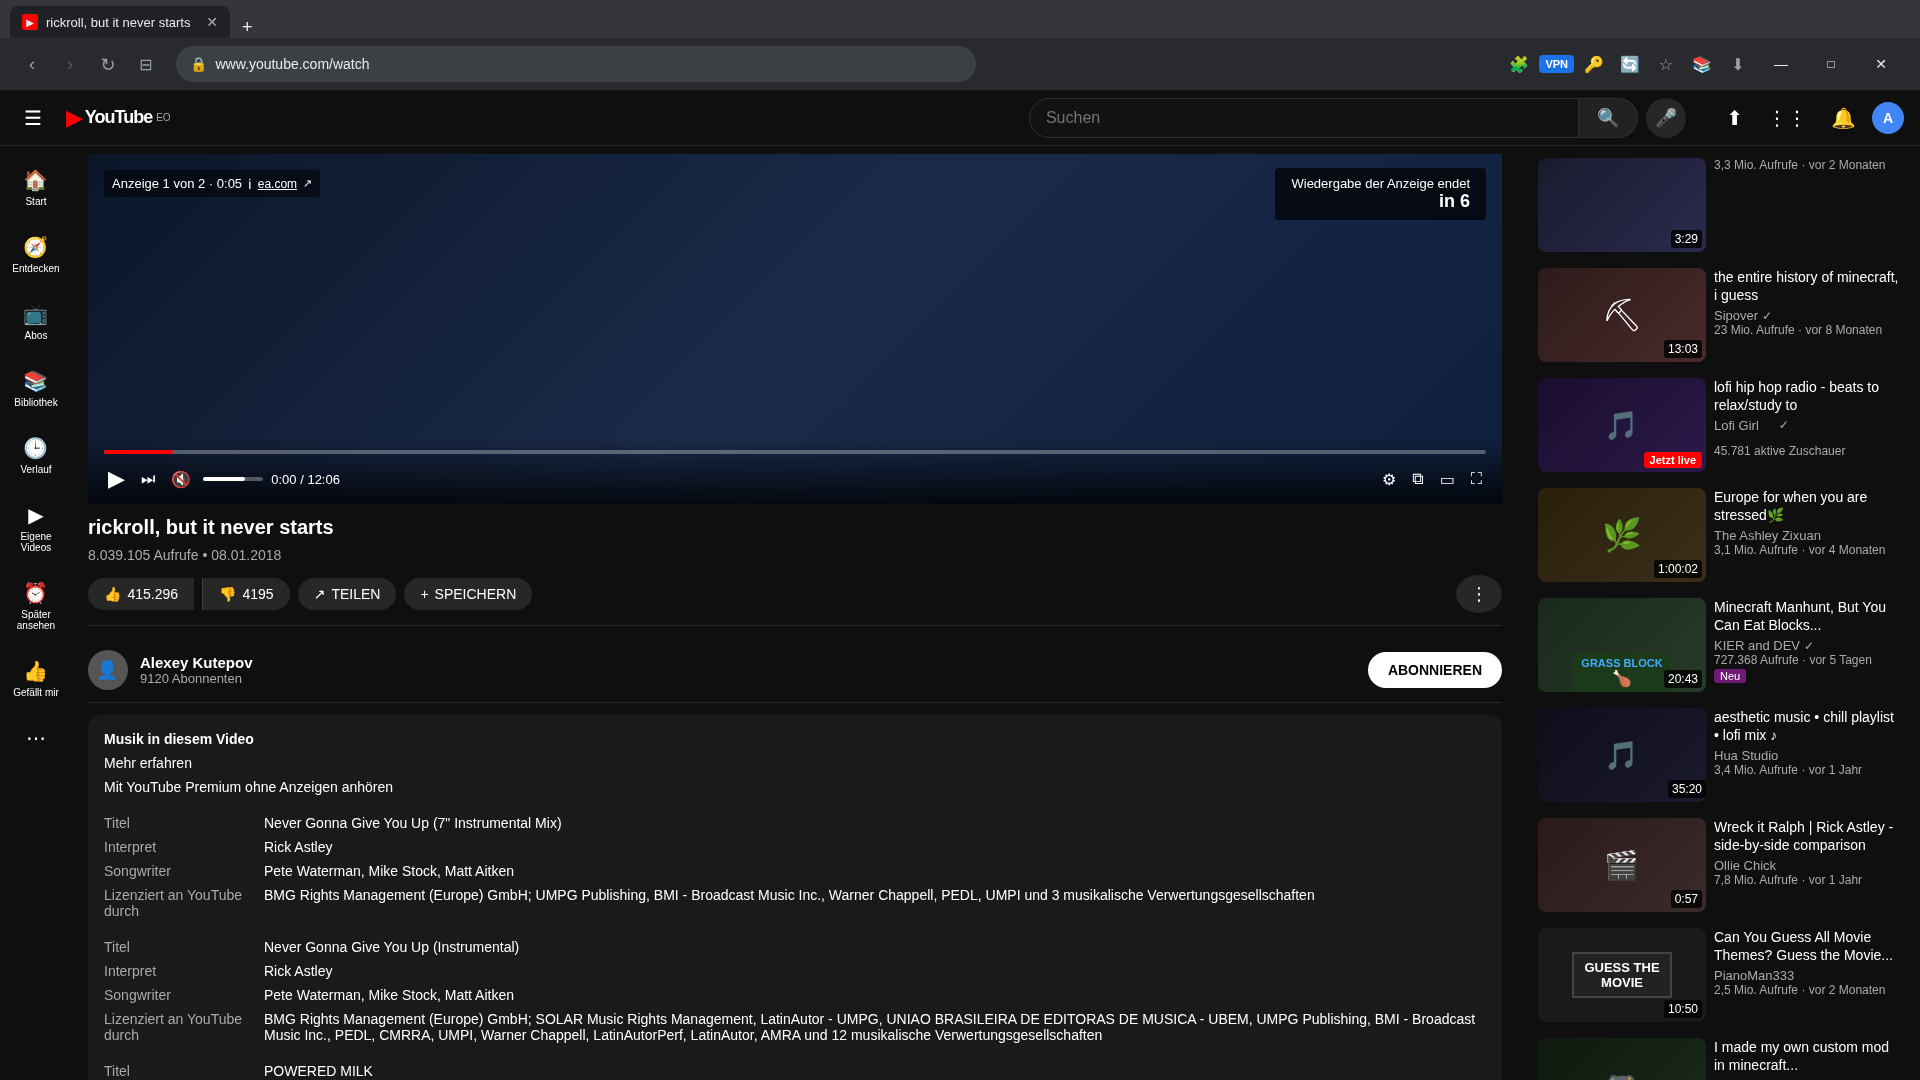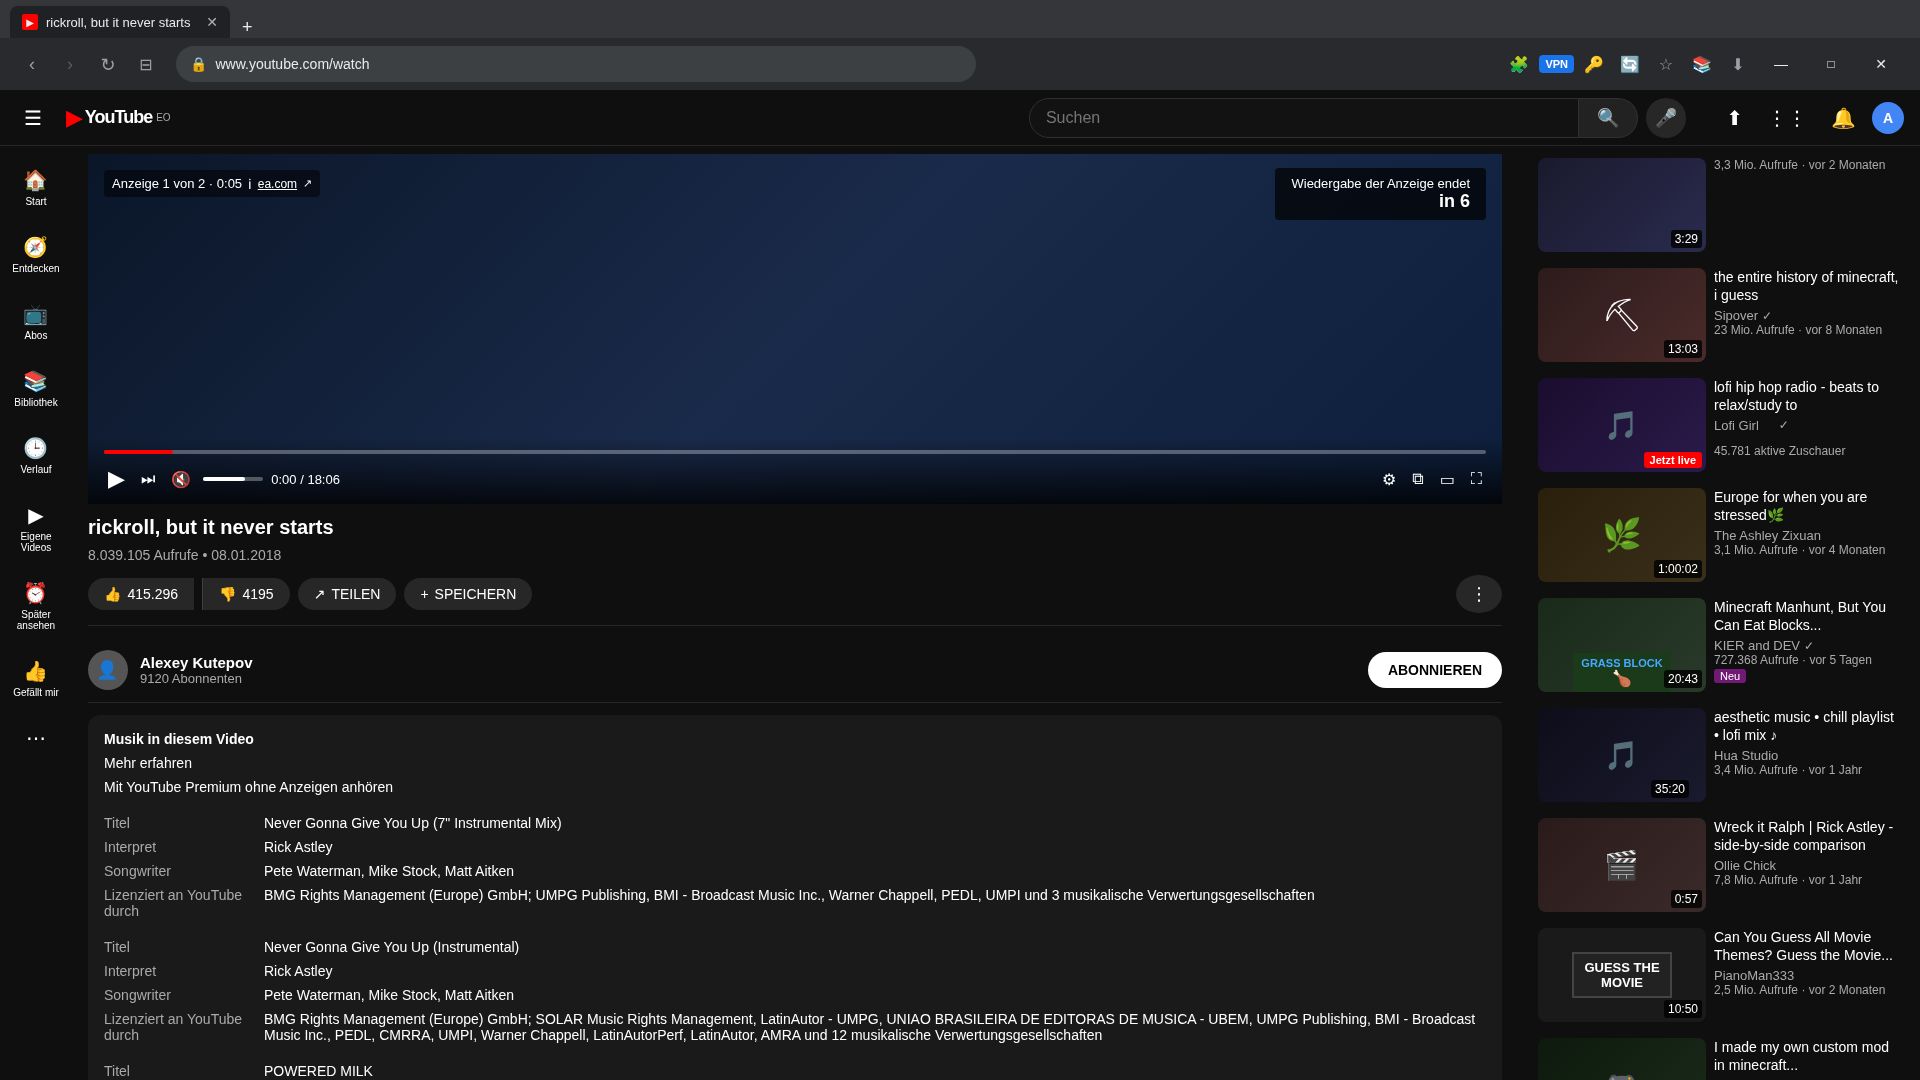--- a/index.html
+++ b/index.html
@@ -133,21 +133,21 @@
             <div style="height:100%;background:#ff0000;border-radius:2px;width:5%;"></div>
           </div>
           <div style="display:flex;align-items:center;gap:8px;">
             <button style="background:none;border:none;color:#fff;font-size:22px;cursor:pointer;padding:4px;">▶</button>
             <button style="background:none;border:none;color:#fff;font-size:16px;cursor:pointer;padding:4px;">⏭</button>
             <button style="background:none;border:none;color:#fff;font-size:16px;cursor:pointer;padding:4px;">🔇</button>
             <div style="width:60px;height:4px;background:rgba(255,255,255,0.3);border-radius:2px;cursor:pointer;">
               <div style="height:100%;background:#fff;border-radius:2px;width:70%;"></div>
             </div>
             <span style="color:#fff;font-size:13px;">
-              <span>0:00</span> / <span>18:06</span>
+              <span>0:00</span> / <span>12:06</span>
             </span>
             <div style="flex:1;"></div>
             <button style="background:none;border:none;color:#fff;font-size:16px;cursor:pointer;padding:4px;">⚙</button>
             <button style="background:none;border:none;color:#fff;font-size:16px;cursor:pointer;padding:4px;">⧉</button>
             <button style="background:none;border:none;color:#fff;font-size:16px;cursor:pointer;padding:4px;">▭</button>
             <button style="background:none;border:none;color:#fff;font-size:16px;cursor:pointer;padding:4px;">⛶</button>
           </div>
         </div>
       </div>
 
@@ -319,21 +319,21 @@
             <span style="color:#aaa;font-size:12px;">✓</span>
           </div>
           <div style="font-size:12px;color:#aaa;">727.368 Aufrufe · vor 5 Tagen</div>
           <span style="background:#701a75;color:#fff;font-size:11px;padding:1px 6px;border-radius:3px;display:inline-block;margin-top:2px;">Neu</span>
         </div>
       </div>
 
       <div style="display:flex;gap:8px;margin-bottom:8px;cursor:pointer;border-radius:8px;padding:4px;">
         <div style="width:168px;height:94px;background:#0d0d1a;border-radius:8px;flex-shrink:0;position:relative;overflow:hidden;display:flex;align-items:center;justify-content:center;">
           <div style="width:100%;height:100%;background:linear-gradient(135deg,#0d0d1a,#1a1a2e);display:flex;align-items:center;justify-content:center;font-size:28px;">🎵</div>
-          <span style="position:absolute;bottom:4px;right:17px;background:rgba(0,0,0,0.8);color:#fff;font-size:12px;padding:2px 4px;border-radius:4px;">35:20</span>
+          <span style="position:absolute;bottom:4px;right:0;background:rgba(0,0,0,0.8);color:#fff;font-size:12px;padding:2px 4px;border-radius:4px;">35:20</span>
         </div>
         <div style="flex:1;">
           <div style="font-size:14px;color:#fff;font-weight:500;margin-bottom:4px;line-height:1.3;">aesthetic music • chill playlist • lofi mix ♪</div>
           <div style="font-size:13px;color:#aaa;">Hua Studio</div>
           <div style="font-size:12px;color:#aaa;">3,4 Mio. Aufrufe · vor 1 Jahr</div>
         </div>
       </div>
 
       <div style="display:flex;gap:8px;margin-bottom:8px;cursor:pointer;border-radius:8px;padding:4px;">
         <div style="width:168px;height:94px;background:#1a0d0d;border-radius:8px;flex-shrink:0;position:relative;overflow:hidden;display:flex;align-items:center;justify-content:center;">

